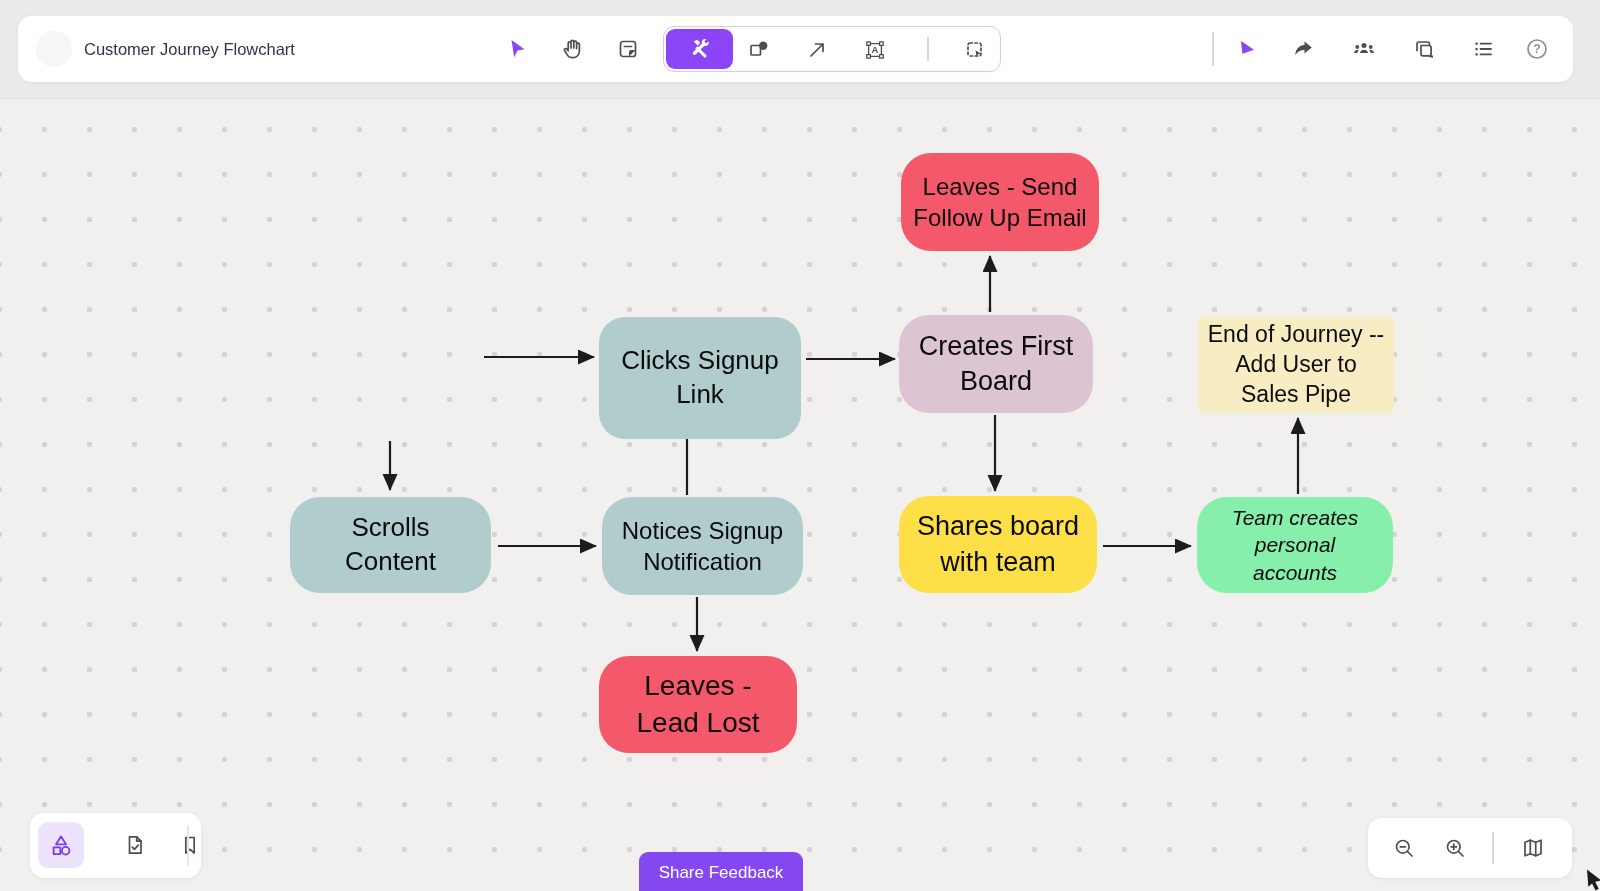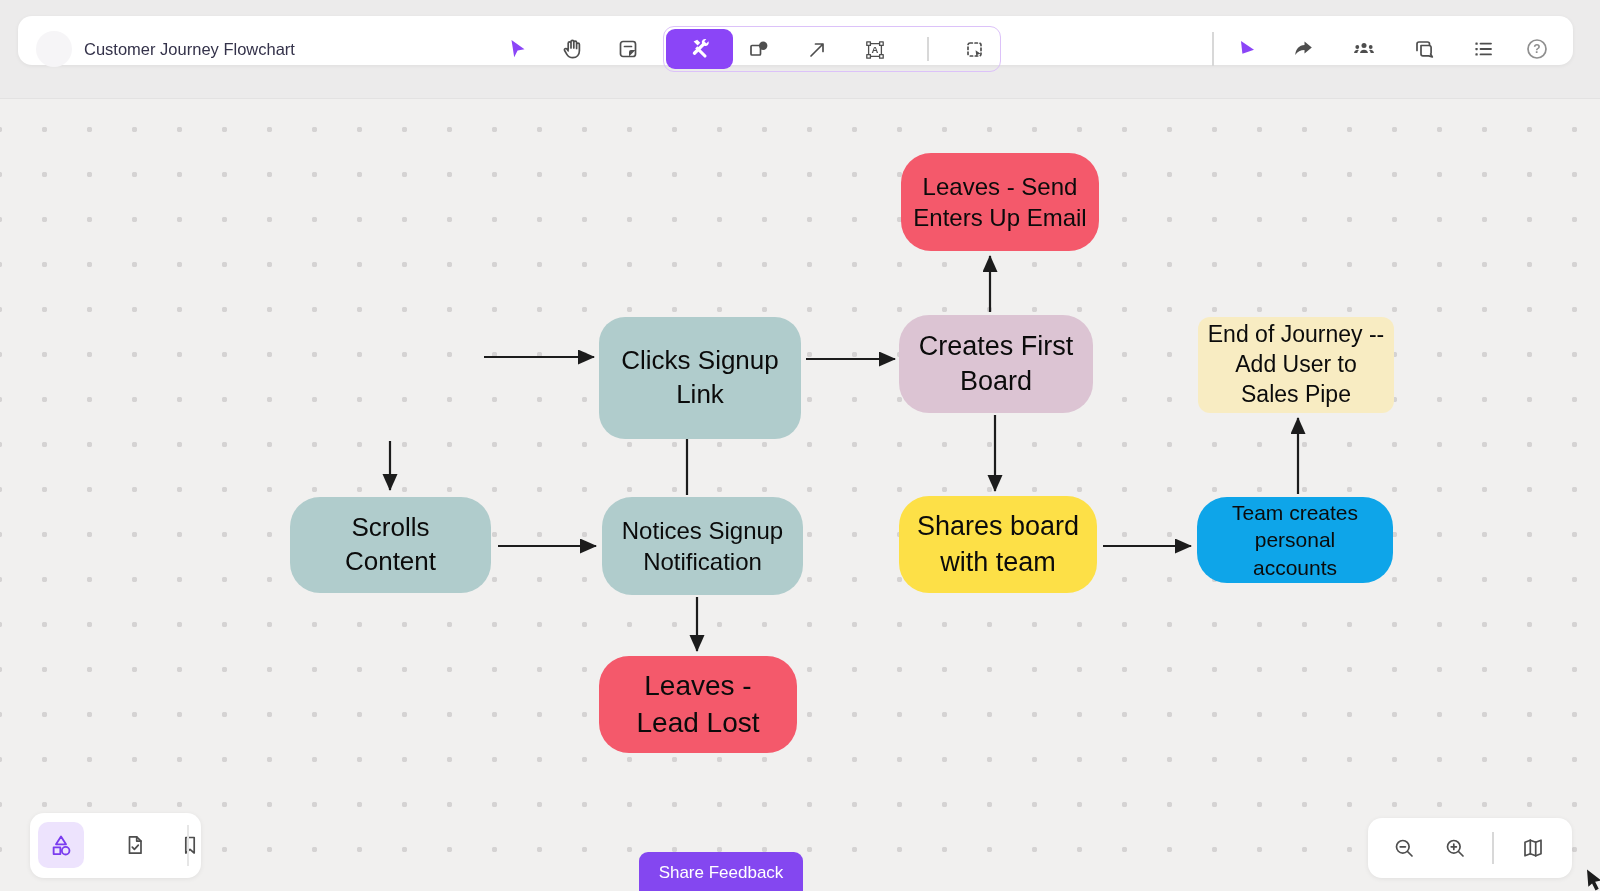--- a/index.html
+++ b/index.html
@@ -10,21 +10,21 @@
           background-color:#F1F0EF;
           background-image:radial-gradient(#D5D3D3 2.6px,transparent 3px);
           background-size:45px 45px;background-position:22px 8px;
           border-top:1px solid #E3E2E2;}
   .edges{position:absolute;left:0;top:0;pointer-events:none;}
   .node{position:absolute;display:flex;align-items:center;justify-content:center;
         text-align:center;color:#0B0B0B;white-space:pre-line;line-height:1.3;
         border-radius:30px;}
   .node.circle{border-radius:50%;}
   
-  .topbar{position:absolute;left:18px;top:16px;width:1555px;height:49px;background:#fff;
+  .topbar{position:absolute;left:18px;top:16px;width:1555px;height:66px;background:#fff;
           border-radius:14px;box-shadow:0 1px 4px rgba(0,0,0,.06);}
   .logo{position:absolute;left:18px;top:15px;width:36px;height:36px;border-radius:50%;
         background:#F6F5F7;}
   .doc-title{position:absolute;left:66px;top:0;height:66px;display:flex;align-items:center;
              font-size:16.5px;color:#34324A;}
   .tbtn{position:absolute;top:15px;width:36px;height:36px;display:flex;align-items:center;
         justify-content:center;border-radius:8px;}
   .tool-group{position:absolute;left:645px;top:10px;width:338px;height:46px;
               border:1.5px solid #DCC2F9;border-radius:11px;box-sizing:border-box;}
   .tool-group .tbtn{top:5px;}
@@ -79,33 +79,33 @@
   <div class="node" style="left: 290px; top: 497px; width: 201px; height: 96px; font-size: 26px; background-color: rgb(176, 204, 204);">Scrolls
 Content</div>
 
   <div class="node" style="left: 602px; top: 497px; width: 201px; height: 98px; font-size: 24px; background-color: rgb(176, 204, 204);">Notices Signup
 Notification</div>
 
   <div class="node" style="left: 599px; top: 656px; width: 198px; height: 97px; font-size: 28px; background-color: rgb(244, 89, 107);">Leaves -
 Lead Lost</div>
 
   <div class="node" style="left: 901px; top: 153px; width: 198px; height: 98px; font-size: 24px; background-color: rgb(244, 89, 107);">Leaves - Send
-Enters Up Email</div>
+Follow Up Email</div>
 
   <div class="node" style="left: 899px; top: 315px; width: 194px; height: 98px; font-size: 27px; background-color: rgb(220, 196, 211); border-radius: 30px;">Creates First
 Board</div>
 
   <div class="node" style="left: 899px; top: 496px; width: 198px; height: 97px; font-size: 27px; background-color: #fde047;">Shares board
 with team</div>
 
-  <div class="node" style="left: 1197px; top: 497px; width: 196px; height: 86px; font-size: 21px; background-color: #0ea5e9;">Team creates
+  <div class="node" style="left: 1197px; top: 497px; width: 196px; height: 96px; font-size: 21px; background-color: #86efac; font-style: italic;">Team creates
 personal
 accounts</div>
 
-  <div class="node" style="left: 1198px; top: 317px; width: 196px; height: 96px; font-size: 23px; border-radius: 12px; background-color: rgb(248, 236, 194);">End of Journey --
+  <div class="node" style="left: 1198px; top: 317px; width: 196px; height: 96px; font-size: 23px; border-radius: 6px; background-color: rgb(248, 236, 194);">End of Journey --
 Add User to
 Sales Pipe</div>
 
   <div class="topbar">
     <div class="logo"></div>
     <div class="doc-title">Customer Journey Flowchart</div>
 
     <div class="tbtn" style="left:481px;">
       <svg width="24" height="24" viewBox="0 0 24 24">
         <path d="M6.5 3 L19.5 12.2 L12.6 13.5 L9.2 20.2 Z" fill="#8B45F7"></path>

